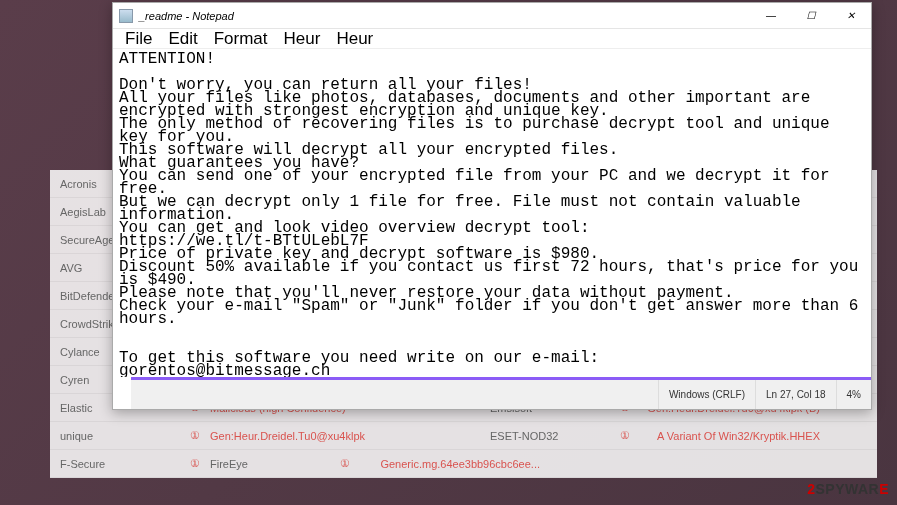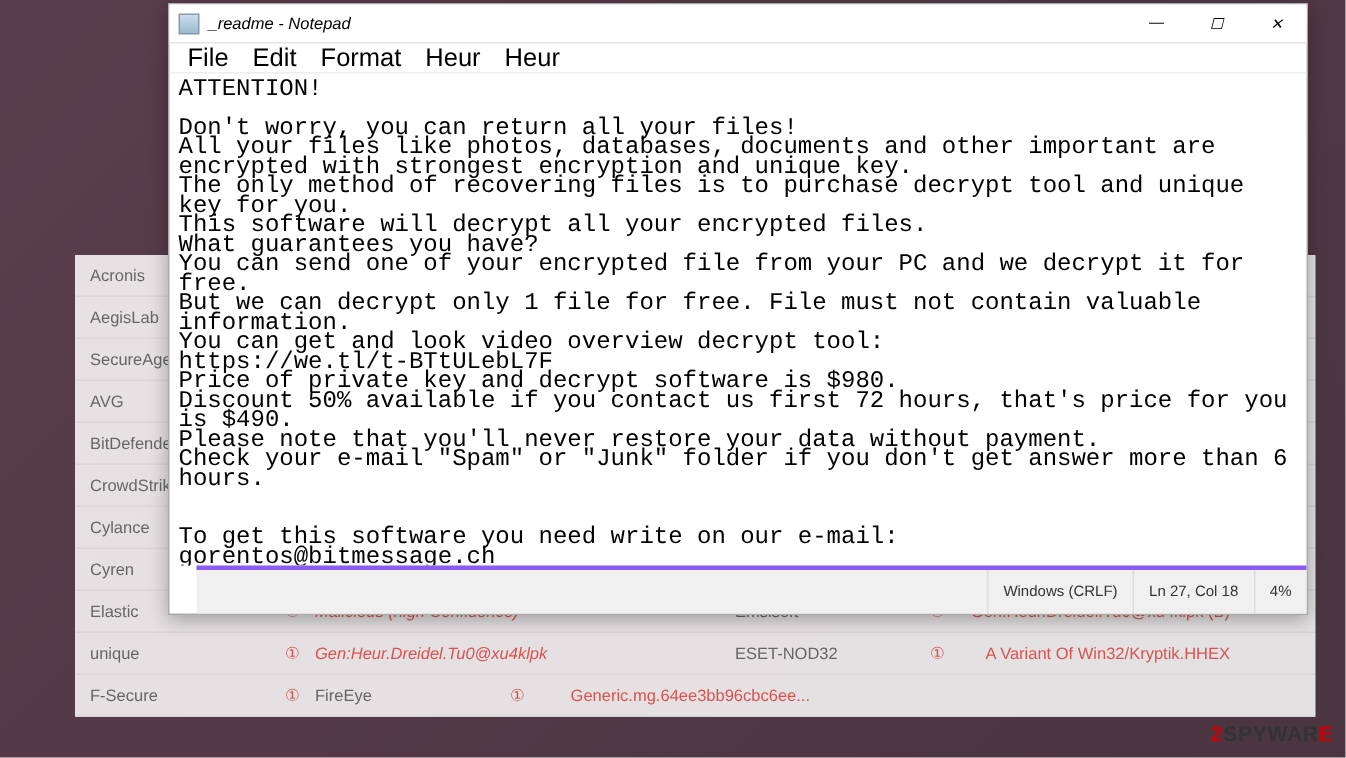--- a/index.html
+++ b/index.html
@@ -23,21 +23,21 @@
       display: flex;
       height: 28px;
       align-items: center;
       border-bottom: 1px solid rgba(0,0,0,0.05);
     }
     .bg-cell {
       padding: 0 10px;
     }
     .bg-cell.c1 { width: 130px; color: #666; }
     .bg-cell.c2 { width: 20px; color: #d9534f; }
-    .bg-cell.c3 { width: 280px; color: #d9534f; font-style: italic; }
+    .bg-cell.c3 { width: 280px; color: #d9534f; }
     .bg-cell.c4 { width: 130px; color: #666; }
     .bg-cell.c5 { width: 20px; color: #d9534f; }
     .bg-cell.c6 { width: 200px; color: #d9534f; text-align: right; }
     .watermark {
       position: absolute;
       right: 8px;
       bottom: 8px;
       font-size: 14px;
       font-weight: bold;
       color: #333;

